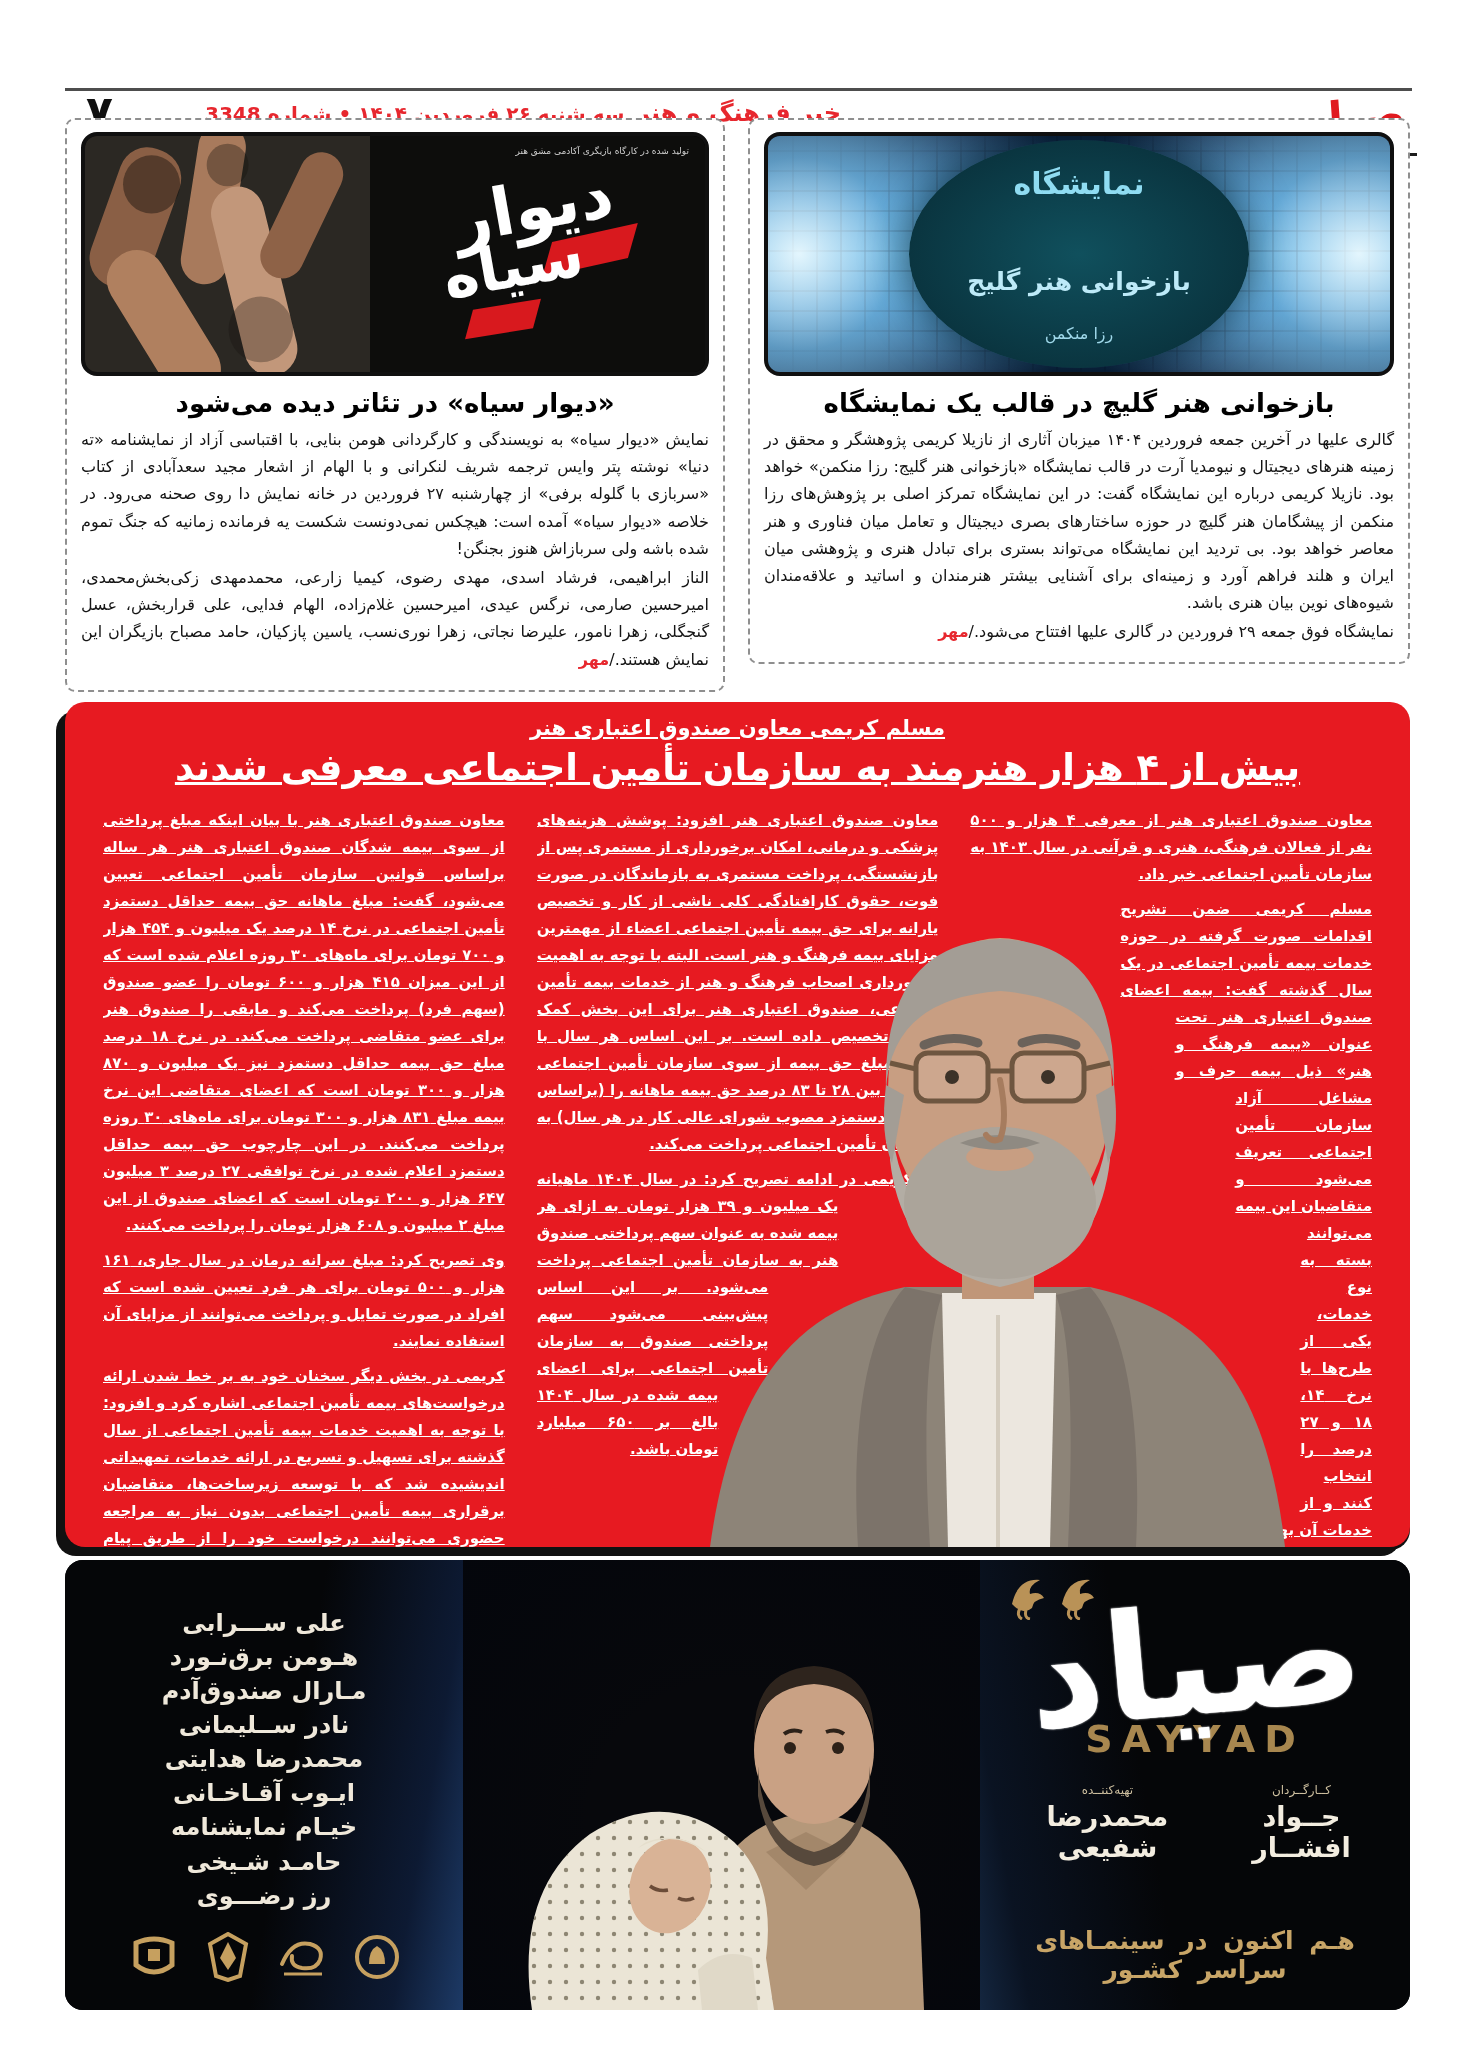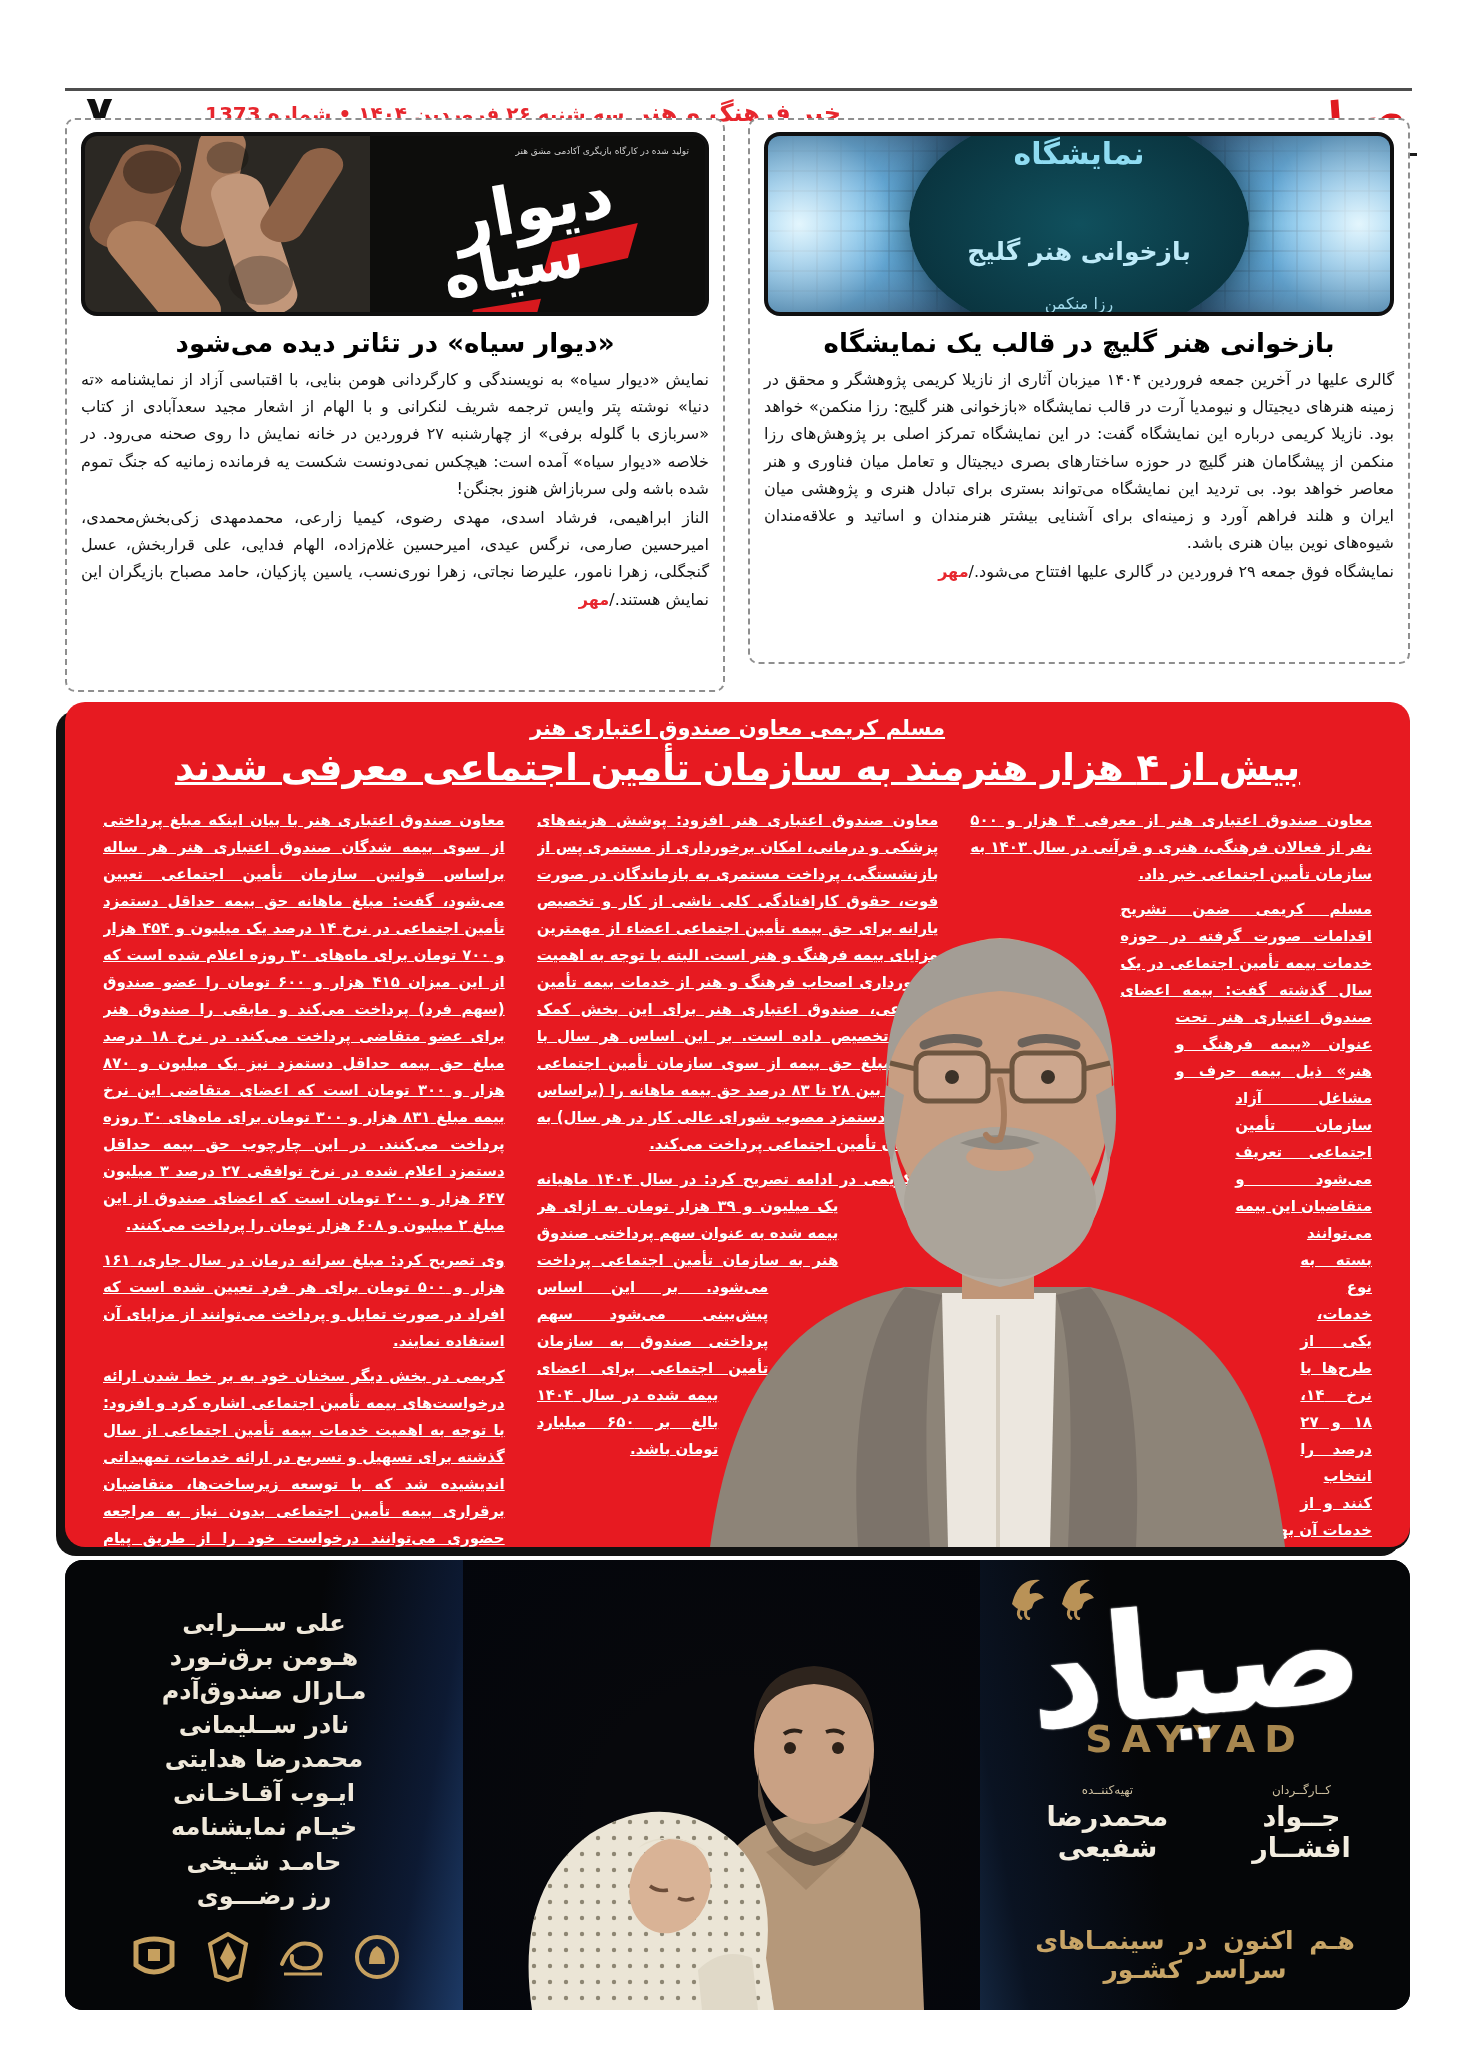--- a/index.html
+++ b/index.html
@@ -12,21 +12,21 @@
   .date-line { position:absolute; top:102px; left:205px; color:#e7272e; font-size:20px; font-weight:bold; direction:rtl; }
   .section-title { position:absolute; top:99px; left:0; right:0; text-align:center; color:#e7272e; font-size:24px; font-weight:bold; }
   .logo { position:absolute; top:94px; right:60px; width:102px; text-align:center; border-bottom:3px solid #1c1c1c; padding-bottom:4px; }
   .logo-text { color:#e01a20; font-size:44px; font-weight:bold; line-height:1.0; transform:rotate(-4deg); display:inline-block; }
   .logo-tagline { color:#e0474c; font-size:8px; margin-top:2px; }
 
   
   .article-box { position:absolute; border:2px dashed #8f8f8f; border-radius:10px; background:#fff; padding:12px 14px; direction:rtl; overflow:hidden; }
   #box-theater { left:65px; top:118px; width:660px; height:574px; }
   #box-exhibition { left:748px; top:118px; width:662px; height:546px; }
-  .img-frame { border:4px solid #101010; border-radius:16px; overflow:hidden; height:184px; position:relative; background:#000; }
+  .img-frame { border:4px solid #101010; border-radius:16px; overflow:hidden; height:244px; position:relative; background:#000; }
 
   
   .theater-img { display:flex; height:100%; direction:ltr; }
   .hands-half { width:46%; height:100%; }
   .hands-half svg { width:100%; height:100%; display:block; }
   .callig-half { flex:1; position:relative; background:#0d0d0c; }
   .photo-caption { position:absolute; top:10px; right:16px; color:#cfcfcf; font-size:9px; direction:rtl; }
   .callig { position:absolute; top:36px; left:0; right:0; text-align:center; transform:rotate(-10deg); color:#fff; font-weight:bold; }
   .callig .w1 { display:block; font-size:66px; line-height:1.05; letter-spacing:2px; }
   .callig .w2 { display:block; font-size:60px; line-height:1.0; margin-top:-10px; margin-right:60px; }
@@ -97,21 +97,21 @@
   .credit .nm { display:block; color:#f3ede0; font-size:27px; font-weight:bold; }
   .release { position:absolute; bottom:26px; left:18px; right:18px; text-align:center; color:#c8a567; font-size:25px; font-weight:bold; word-spacing:7px; }
 </style>
 </head>
 <body>
 
 <div class="page">
 
   <div class="header-rule"></div>
   <div class="page-number">۷</div>
-  <div class="date-line">سه شنبه ۲۶ فروردین ۱۴۰۴ • شماره 1373</div>
+  <div class="date-line">سه شنبه ۲۶ فروردین ۱۴۰۴ • شماره 3348</div>
   <div class="section-title">خبر فرهنگ و هنر</div>
   <div class="logo">
     <span class="logo-text">صبا</span>
     <div class="logo-tagline">روزنامه فرهنگ و هنر</div>
   </div>
 
   <div class="article-box" id="box-theater">
     <div class="img-frame">
       <div class="theater-img">
         <div class="hands-half">

